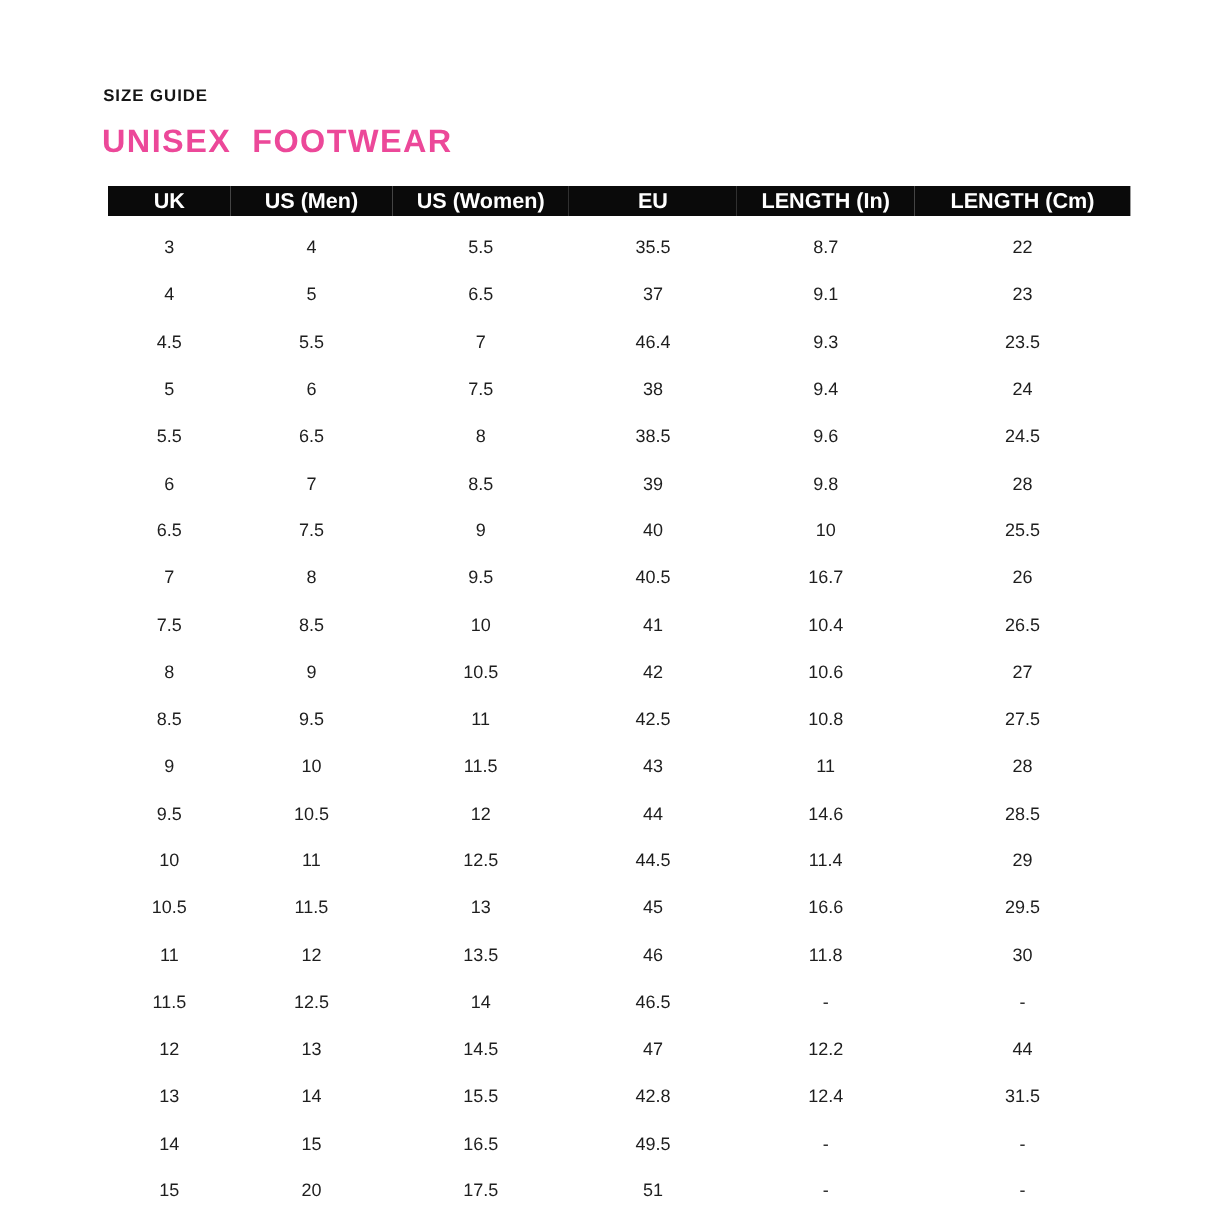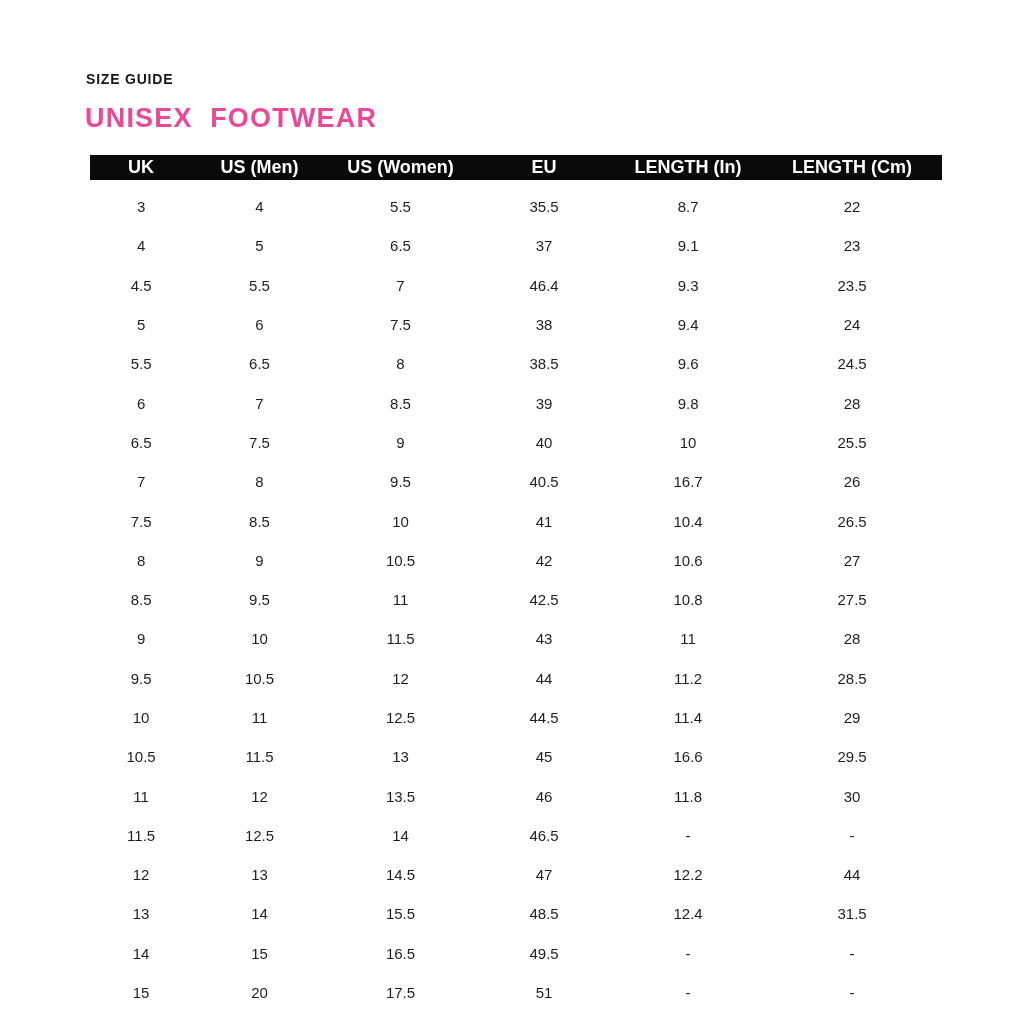--- a/index.html
+++ b/index.html
@@ -201,21 +201,21 @@
           <td>11.5</td>
           <td>43</td>
           <td>11</td>
           <td>28</td>
         </tr>
         <tr>
           <td>9.5</td>
           <td>10.5</td>
           <td>12</td>
           <td>44</td>
-          <td>11.2</td>
+          <td>14.6</td>
           <td>28.5</td>
         </tr>
         <tr>
           <td>10</td>
           <td>11</td>
           <td>12.5</td>
           <td>44.5</td>
           <td>11.4</td>
           <td>29</td>
         </tr>
@@ -248,21 +248,21 @@
           <td>13</td>
           <td>14.5</td>
           <td>47</td>
           <td>12.2</td>
           <td>44</td>
         </tr>
         <tr>
           <td>13</td>
           <td>14</td>
           <td>15.5</td>
-          <td>48.5</td>
+          <td>42.8</td>
           <td>12.4</td>
           <td>31.5</td>
         </tr>
         <tr>
           <td>14</td>
           <td>15</td>
           <td>16.5</td>
           <td>49.5</td>
           <td>-</td>
           <td>-</td>

